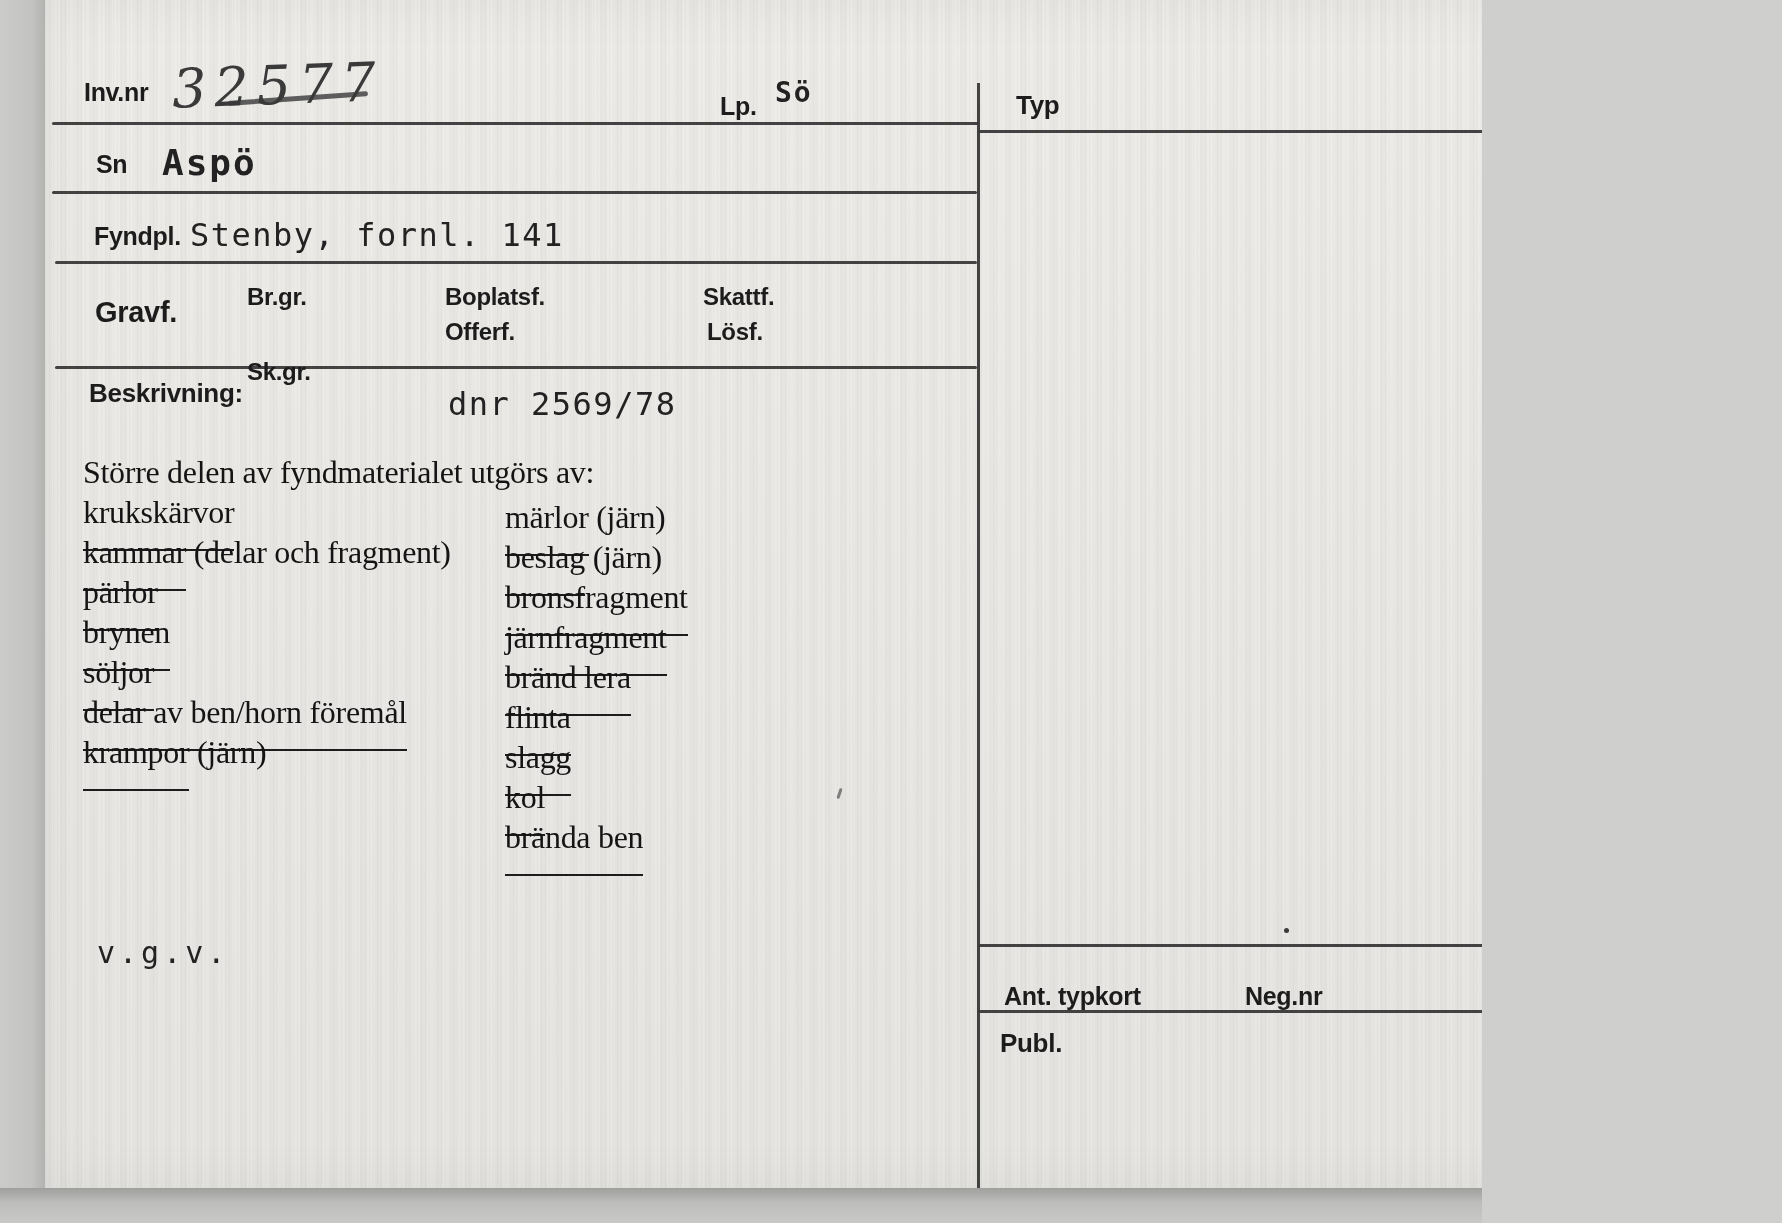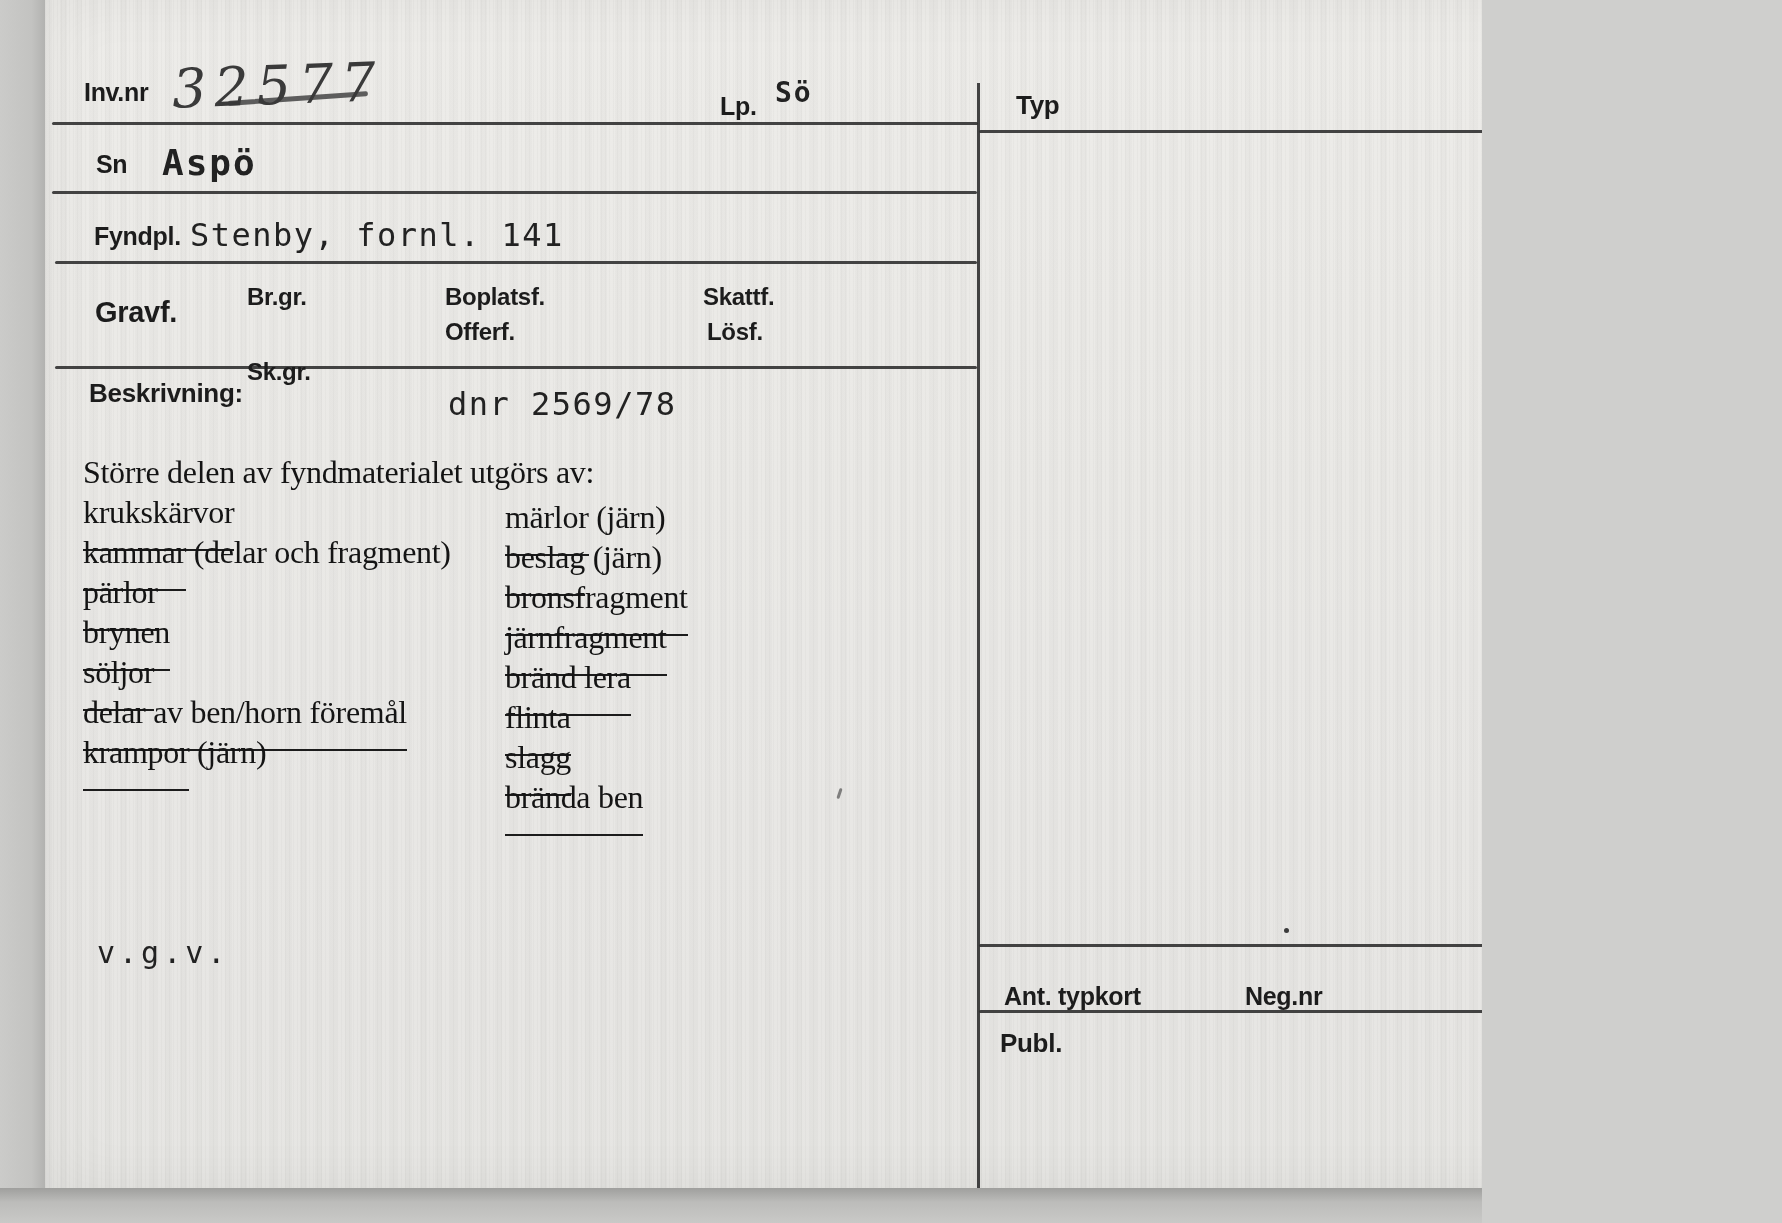--- a/index.html
+++ b/index.html
@@ -97,20 +97,21 @@
         <div class="desc-row"><span class="term">krampor</span><span> (järn)</span></div>
       </div>
       <div class="desc-col-right">
         <div class="desc-row"><span class="term">märlor</span><span> (järn)</span></div>
         <div class="desc-row"><span class="term">beslag</span><span> (järn)</span></div>
         <div class="desc-row"><span class="term">bronsfragment</span><span></span></div>
         <div class="desc-row"><span class="term">järnfragment</span><span></span></div>
         <div class="desc-row"><span class="term">bränd lera</span><span></span></div>
         <div class="desc-row"><span class="term">flinta</span><span></span></div>
         <div class="desc-row"><span class="term">slagg</span><span></span></div>
+        <div class="desc-row"><span class="term">kol</span><span></span></div>
         <div class="desc-row"><span class="term">brända ben</span><span></span></div>
       </div>
     </div>
   </div>
 
   <div class="typed" style="left:68px;top:935px;font-size:30px;letter-spacing:4px;margin-left:29px;">v.g.v.</div>
 
   <div class="label" style="left:1004px;top:982px;font-size:25px;">Ant. typkort</div>
   <div class="label" style="left:1245px;top:982px;font-size:25px;">Neg.nr</div>
   <div class="label" style="left:1000px;top:1028px;font-size:26px;">Publ.</div>

